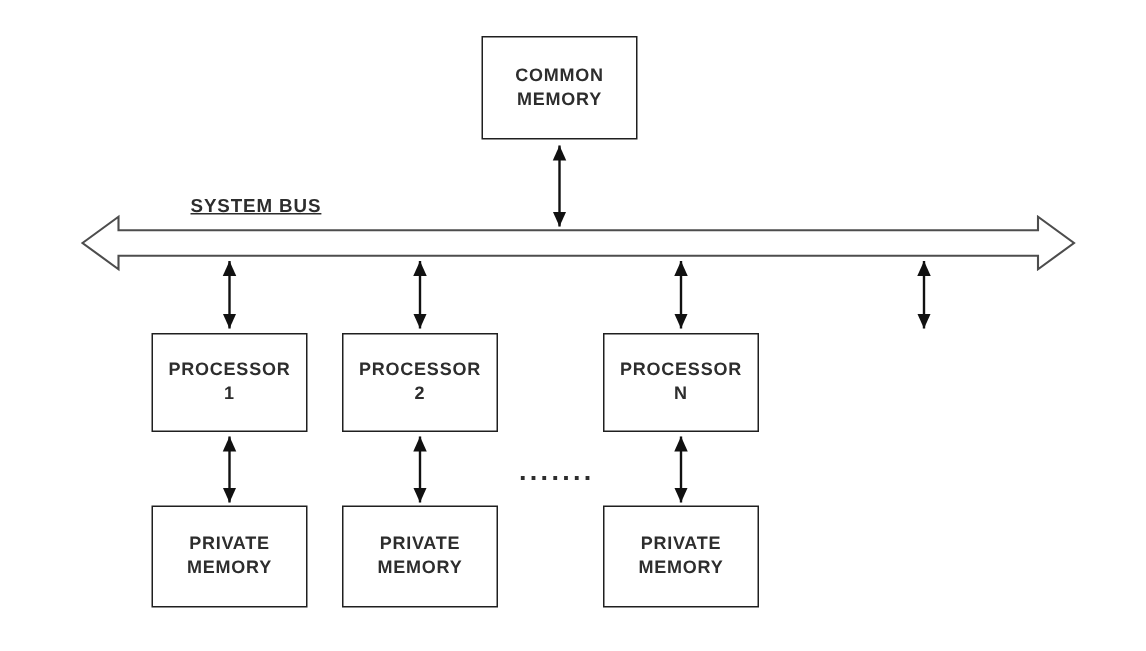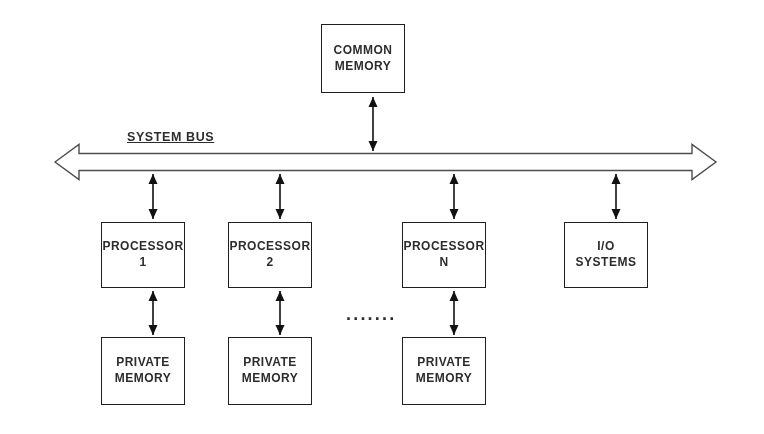--- a/index.html
+++ b/index.html
@@ -17,21 +17,21 @@
   }
   .connector-layer {
     position: absolute;
     left: 0;
     top: 0;
     width: 764px;
     height: 434px;
   }
   .node {
     position: absolute;
-    width: 84px;
+    width: 104px;
     box-sizing: border-box;
     border: 1.6px solid #1f1f1f;
     background: #ffffff;
     display: flex;
     flex-direction: column;
     align-items: center;
     justify-content: center;
     text-align: center;
     font-size: 12px;
     font-weight: 700;
@@ -129,24 +129,20 @@
   <div class="node node-proc-2">
     <span>PROCESSOR</span>
     <span>2</span>
   </div>
 
   <div class="node node-proc-n">
     <span>PROCESSOR</span>
     <span>N</span>
   </div>
 
-  <div class="node node-io">
-    <span>I/O</span>
-    <span>SYSTEMS</span>
-  </div>
 
   <div class="node node-pm-1">
     <span>PRIVATE</span>
     <span>MEMORY</span>
   </div>
 
   <div class="node node-pm-2">
     <span>PRIVATE</span>
     <span>MEMORY</span>
   </div>

